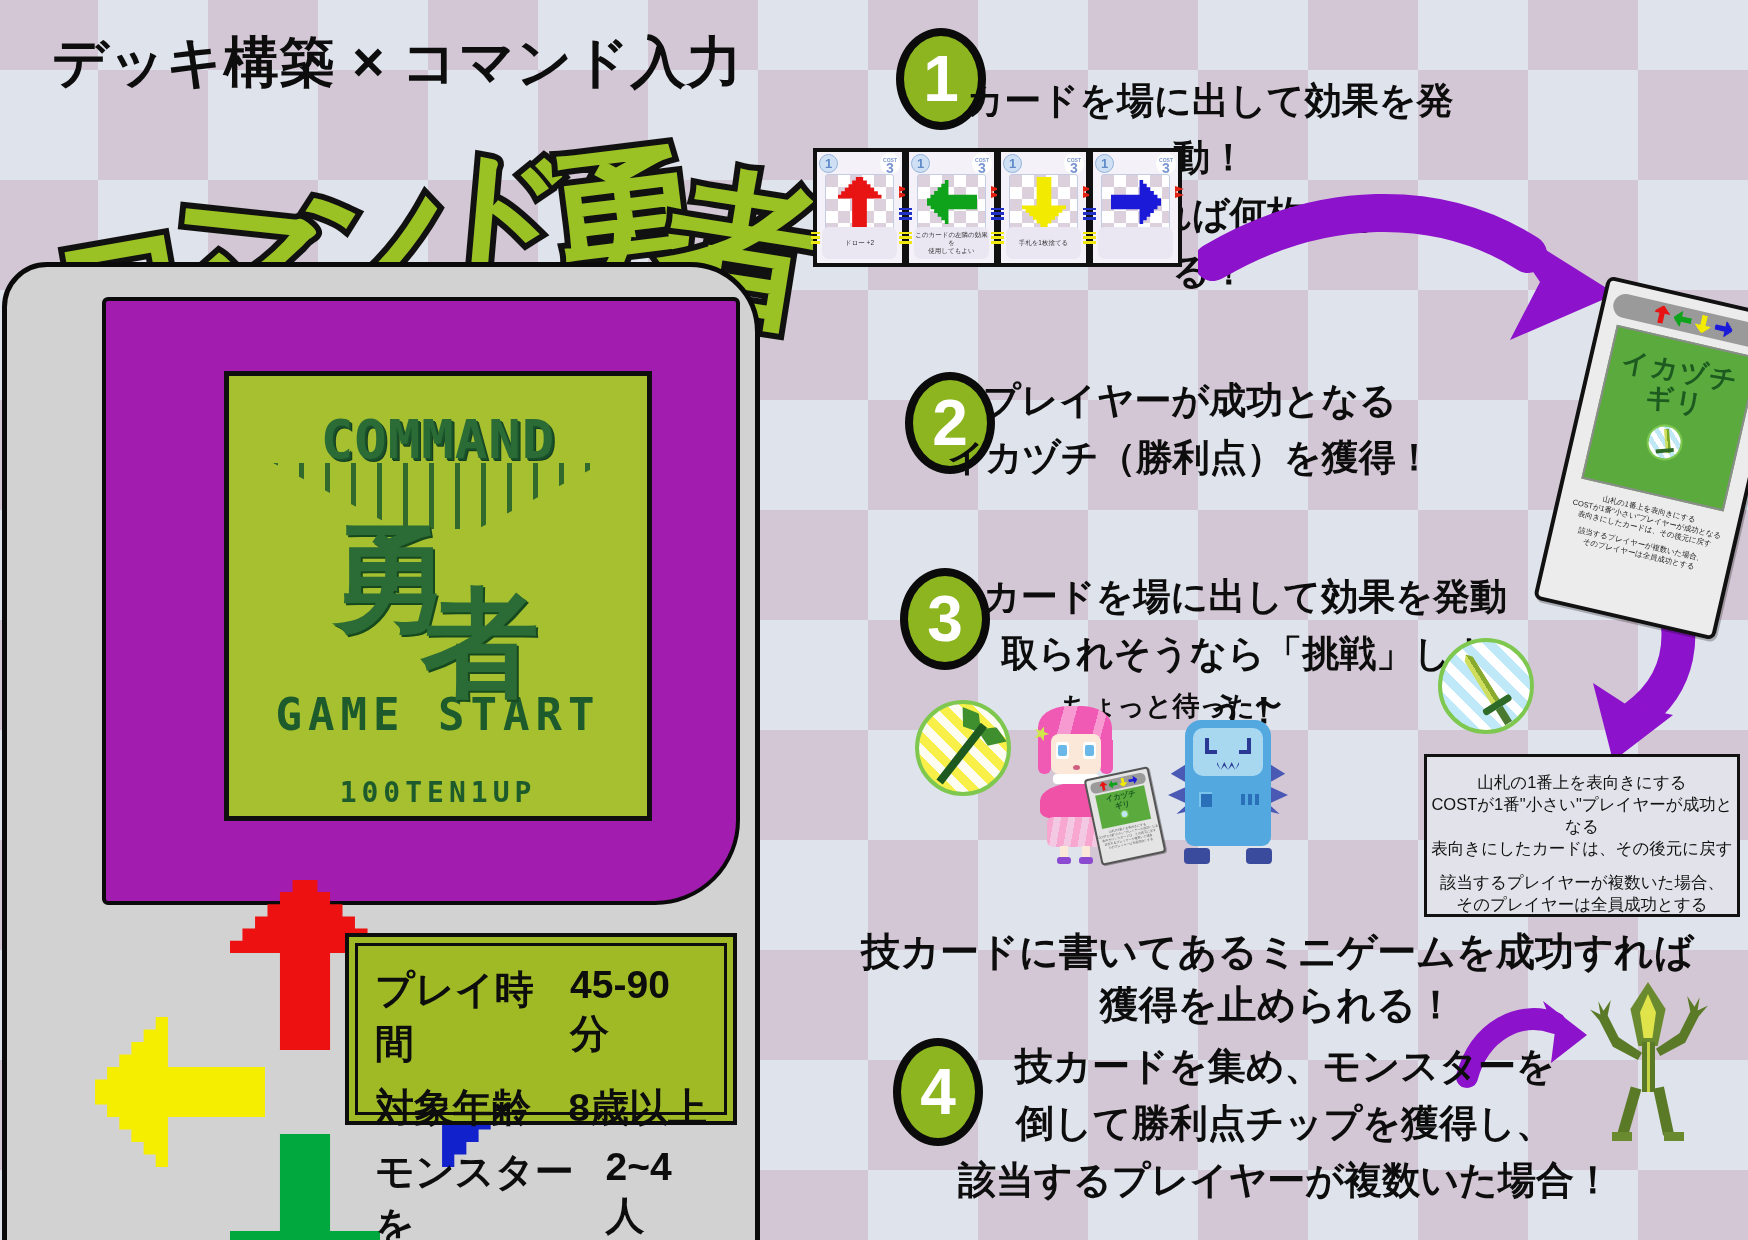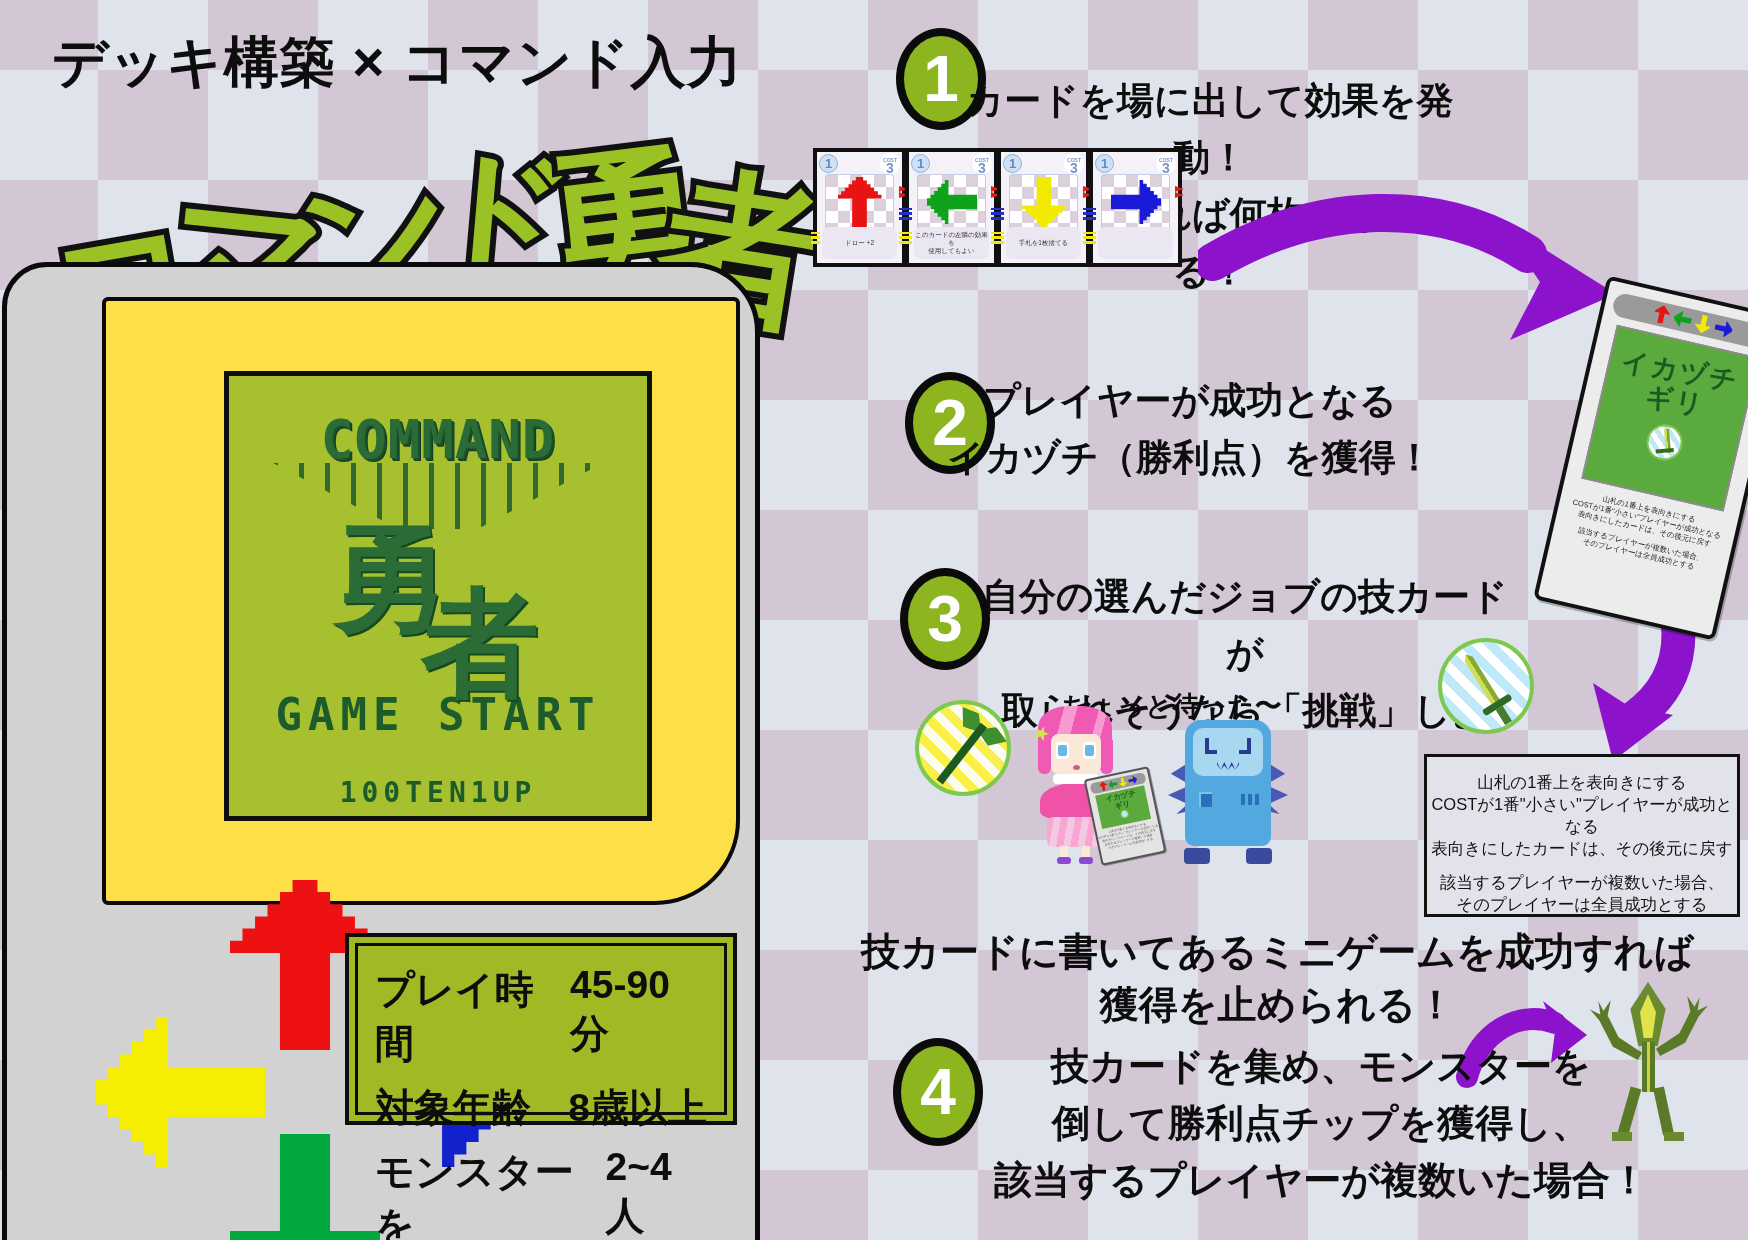--- a/index.html
+++ b/index.html
@@ -16,21 +16,21 @@
   .hero-char{position:absolute;font-weight:900;line-height:1;color:#111;-webkit-text-stroke:12px #111;}
   .hero-char::after{content:attr(data-text);position:absolute;left:0;top:0;-webkit-text-stroke:0;color:#9ac225;}
   .hc0{left:48px;top:206px;font-size:150px;transform:rotate(-10deg);}
   .hc1{left:172px;top:180px;font-size:152px;transform:rotate(6deg);}
   .hc2{left:300px;top:158px;font-size:152px;transform:rotate(-16deg);}
   .hc3{left:424px;top:142px;font-size:150px;transform:rotate(5deg);}
   .hc4{left:544px;top:140px;font-size:160px;transform:rotate(-7deg);}
   .hc5{left:660px;top:168px;font-size:162px;transform:rotate(9deg);}
 
   .device{position:absolute;left:2px;top:262px;width:758px;height:990px;background:#d2d2d2;border:5px solid #0a0a0a;border-radius:45px 70px 0 0;}
-  .bezel{position:absolute;left:95px;top:30px;width:638px;height:608px;background:#fde047;border:4px solid #0a0a0a;border-radius:6px 6px 85px 6px;}
+  .bezel{position:absolute;left:95px;top:30px;width:638px;height:608px;background:#a21caf;border:4px solid #0a0a0a;border-radius:6px 6px 85px 6px;}
   .screen{position:absolute;left:118px;top:70px;width:428px;height:450px;background:#a6c02f;border:5px solid #0f0f0f;display:flex;flex-direction:column;align-items:center;}
   .logo-en{margin-top:32px;font-family:"DejaVu Sans Mono",monospace;font-weight:900;font-size:54px;letter-spacing:1px;color:#2b6b36;text-shadow:2px 2px 0 #18502a,3px 3px 0 #143c20;}
   .rays{width:330px;height:66px;margin-top:-8px;clip-path:polygon(0 0,100% 0,62% 100%,38% 100%);background:repeating-linear-gradient(90deg,#1d5a2c 0 5px,rgba(0,0,0,0) 5px 26px);opacity:.85;}
   .kanji{position:relative;width:100%;height:190px;margin-top:-30px;}
   .kanji .k1{position:absolute;left:102px;top:0px;font-size:118px;font-weight:900;color:#2b6b36;text-shadow:2px 2px 0 #17491f;}
   .kanji .k2{position:absolute;left:192px;top:66px;font-size:118px;font-weight:900;color:#2b6b36;text-shadow:2px 2px 0 #17491f;}
   .menu-start{font-family:"DejaVu Sans Mono",monospace;font-weight:900;font-size:44px;letter-spacing:6px;color:#1d5a2c;}
   .score{margin-top:36px;font-family:"DejaVu Sans Mono",monospace;font-weight:900;font-size:28px;letter-spacing:5px;color:#1d5a2c;}
 
   
@@ -45,21 +45,21 @@
   .specs{position:absolute;left:345px;top:933px;width:392px;height:192px;background:#a0ba25;border:4px solid #0d0d0d;box-shadow:inset 0 0 0 6px #a0ba25, inset 0 0 0 9px #0d0d0d;padding:26px 26px 0 26px;}
   .spec-row{display:flex;justify-content:space-between;margin-bottom:10px;}
   .spec-row span{font-size:39px;font-weight:900;color:#0d0d0d;letter-spacing:0px;}
 
   
   .step-circle{position:absolute;width:90px;height:102px;border-radius:50%;background:#8cb51f;border:8px solid #0b0b0b;color:#fff;font-size:64px;font-weight:900;display:flex;align-items:center;justify-content:center;}
   .step-text{position:absolute;font-weight:900;color:#0d0d0d;text-align:center;font-size:37px;line-height:57px;}
   .st1{left:950px;top:32px;width:520px;margin-top:40px;}
   .st2{left:945px;top:372px;width:490px;}
   .st3{left:978px;top:568px;width:534px;}
-  .st4{left:986px;top:1038px;width:670px;font-size:38px;}
+  .st4{left:950px;top:1038px;width:670px;font-size:38px;}
 
   .cards-row{position:absolute;left:813px;top:148px;display:flex;}
   .hand-card{position:relative;width:93px;height:119px;background:#f4f2f8;border:4px solid #101010;margin-right:-1px;}
   .badge-tap{position:absolute;left:2px;top:2px;width:19px;height:19px;border-radius:50%;background:#cfe0f4;border:1px solid #93b3dc;color:#5f8cc9;font-size:13px;font-weight:bold;display:flex;align-items:center;justify-content:center;}
   .badge-cost{position:absolute;right:2px;top:1px;width:20px;height:21px;border-radius:50%;background:#fff;color:#7a95d0;text-align:center;line-height:8px;}
   .badge-cost .cl{font-size:5px;font-weight:bold;display:block;margin-top:3px;}
   .badge-cost .cv{font-size:14px;font-weight:900;display:block;}
   .card-face{position:absolute;left:8px;right:8px;top:22px;height:56px;border:1px solid #c4cce4;border-radius:3px;
     background-image:conic-gradient(#fff 0 25%, #dcd0dc 0 50%, #fff 0 75%, #dcd0dc 0 100%);background-size:24px 24px;}
   .card-face .px{position:absolute;left:50%;top:50%;width:44px;height:50px;transform:translate(-50%,-50%);}
@@ -335,21 +335,21 @@
       <div class="gap"></div>
       <div>該当するプレイヤーが複数いた場合、</div>
       <div>そのプレイヤーは全員成功とする</div>
     </div>
   </div>
 
   <div class="step-circle" style="left:900px;top:568px;">
       <span>3</span>
     </div>
   <div class="step-text st3">
-    <div>自分の選んだジョブの技カードが</div>
+    <div>カードを場に出して効果を発動</div>
     <div>取られそうなら「挑戦」しよう！</div>
   </div>
   <div class="callout">ちょっと待った〜</div>
 
   <div class="token tok-axe">
     <div class="axe-rot">
         <div class="axe-head"></div>
         <div class="axe-handle"></div>
       </div>
   </div>

